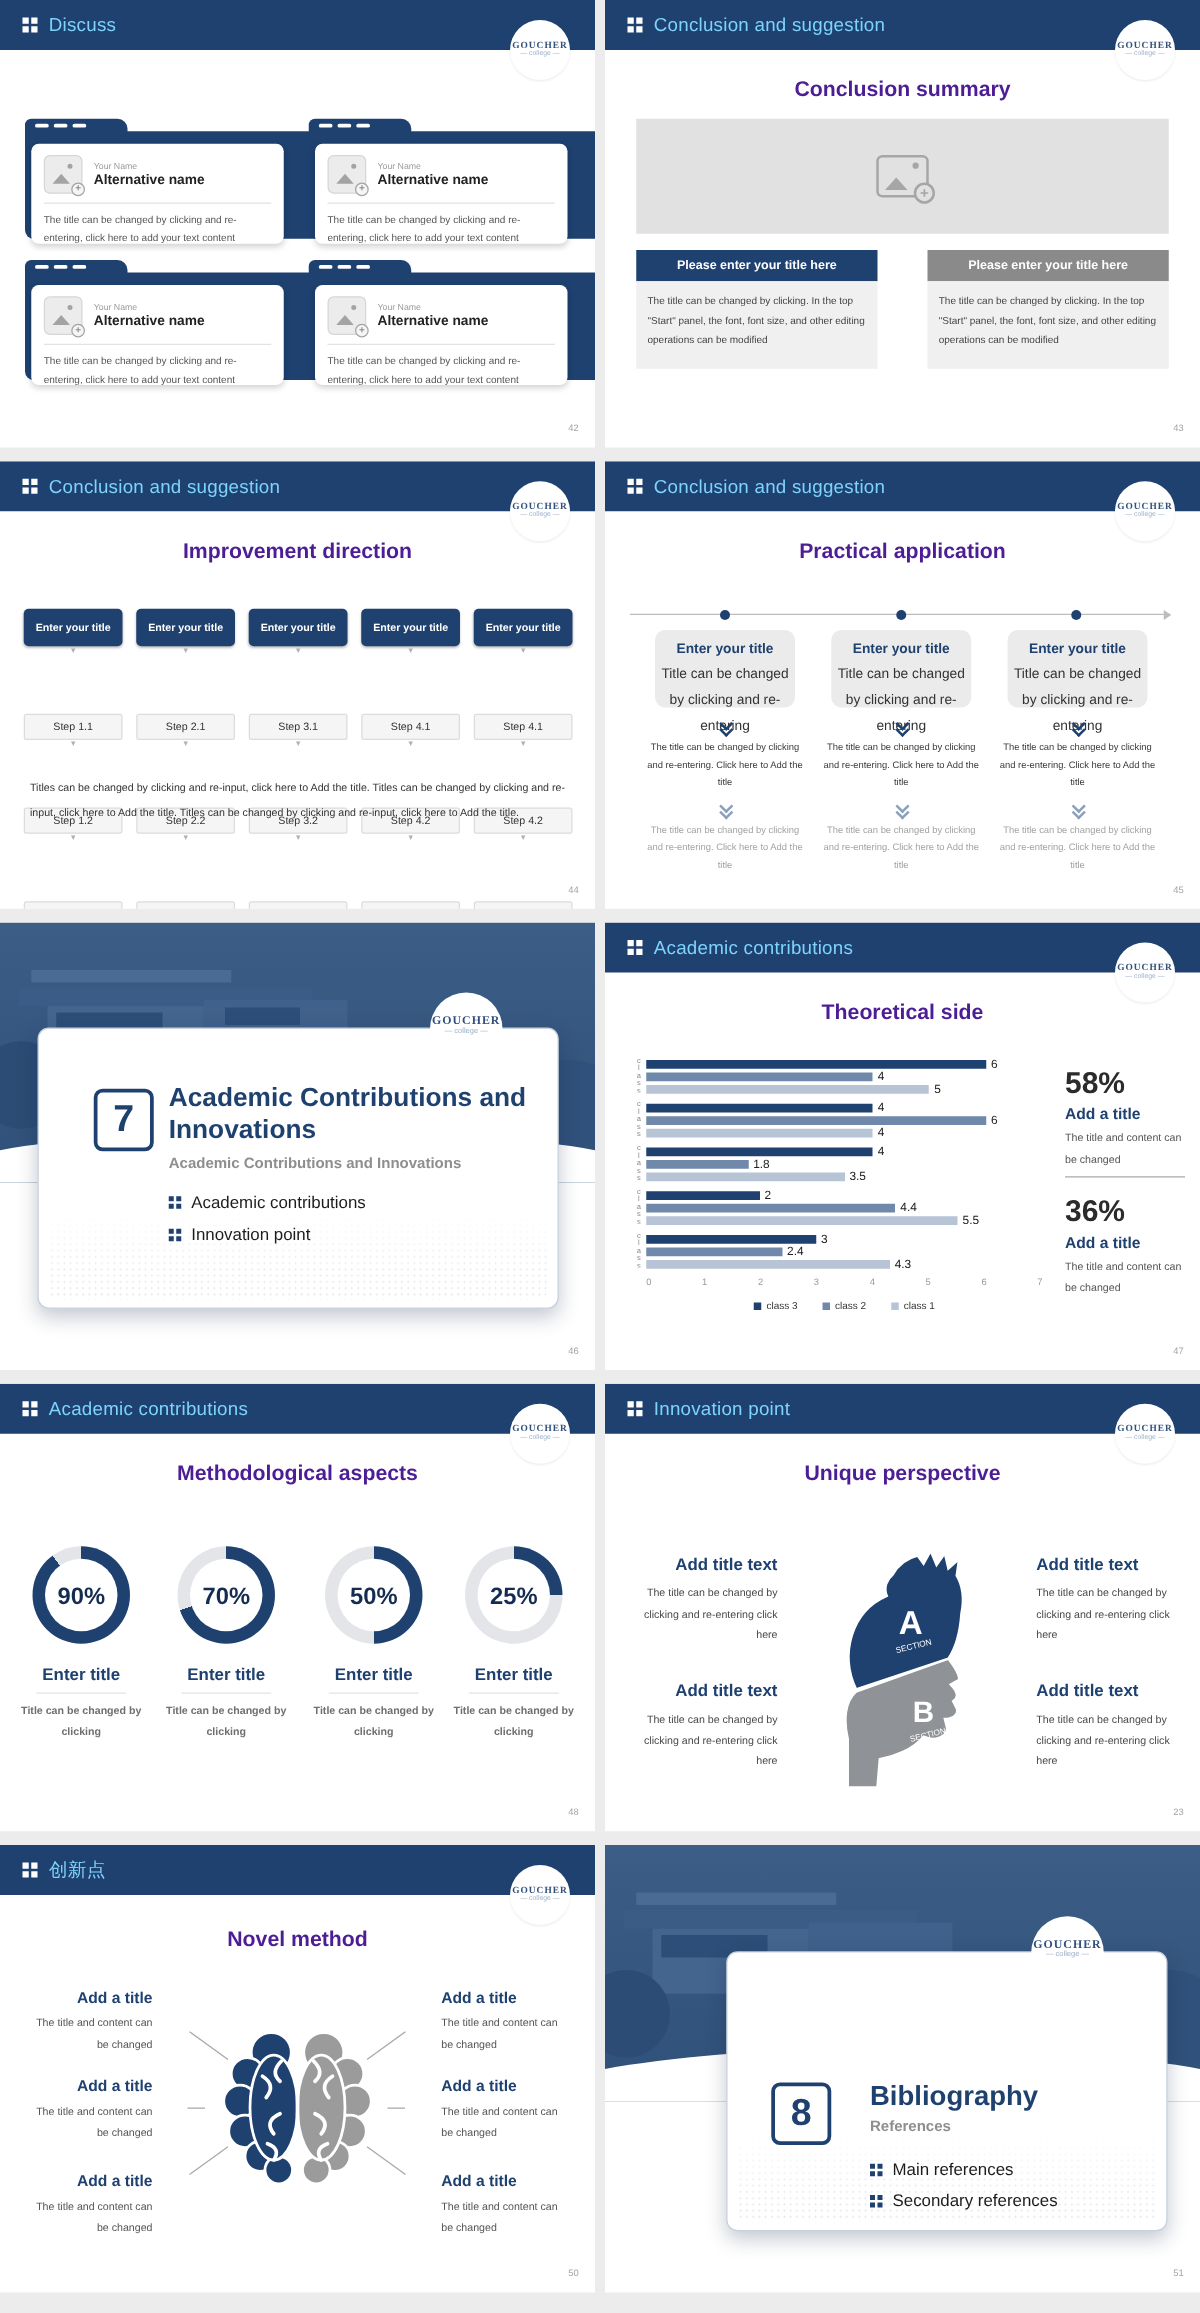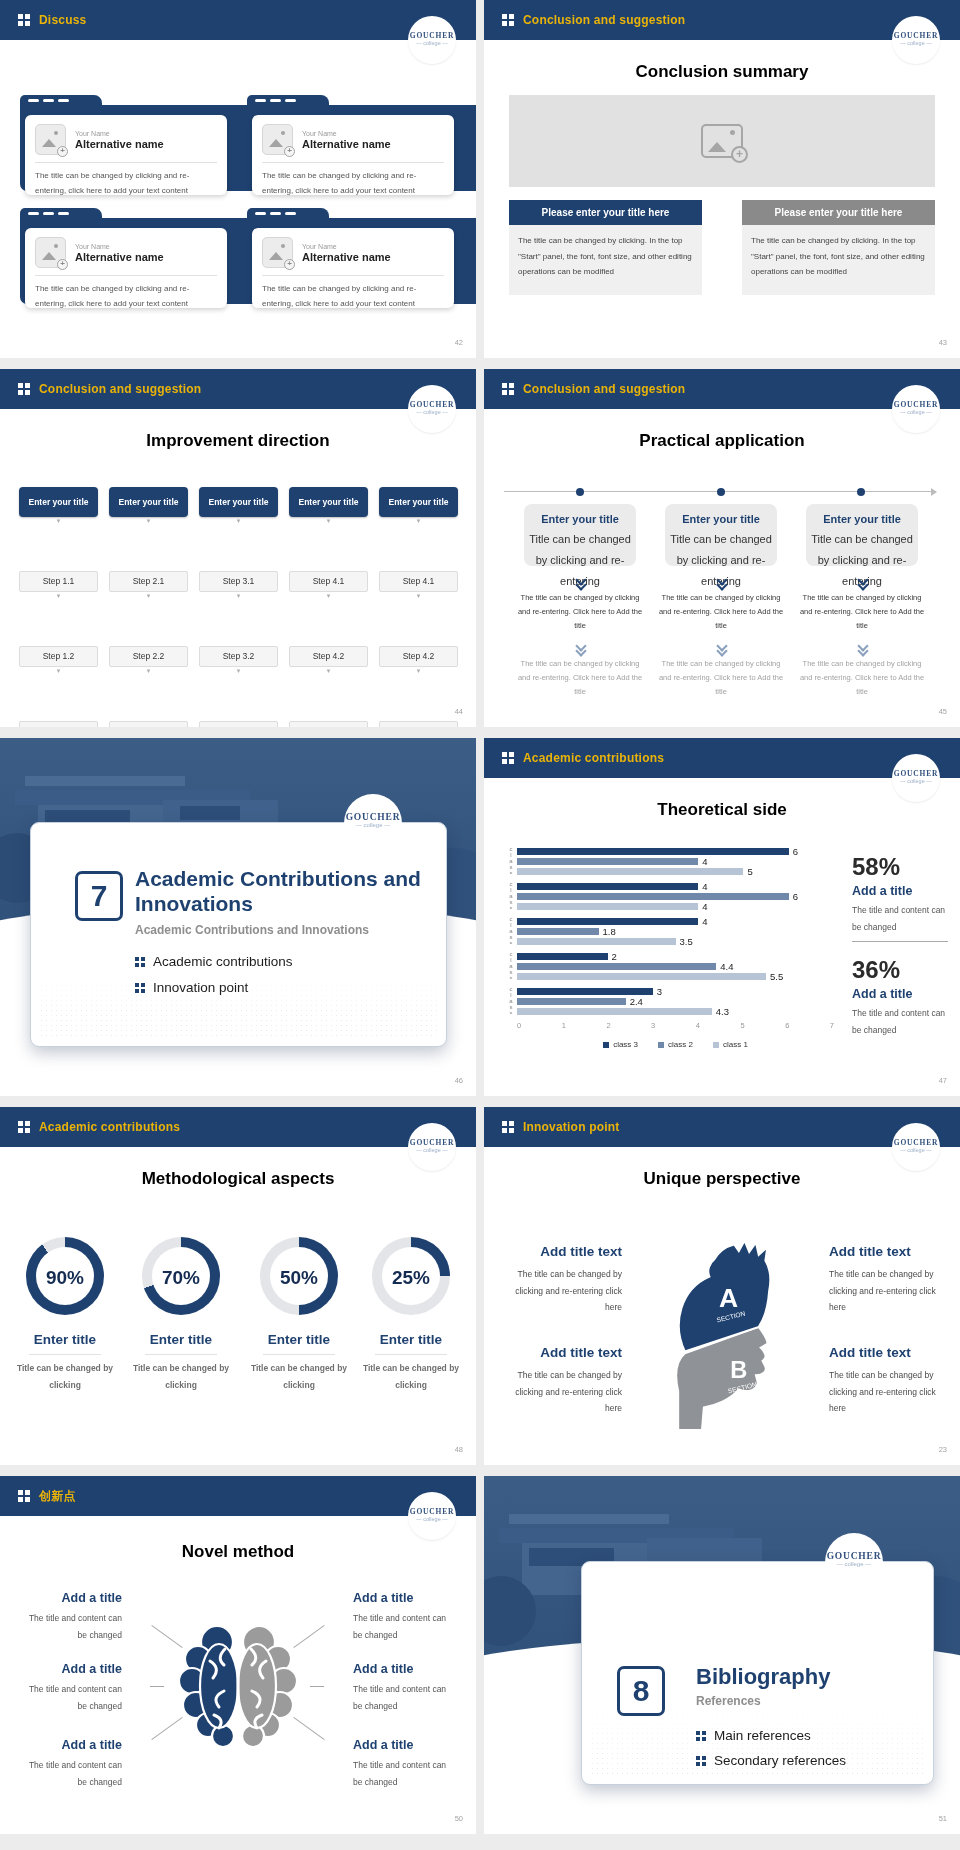--- a/index.html
+++ b/index.html
@@ -4,27 +4,27 @@
 <style>
   html,body{margin:0;padding:0;}
   body{background:#ececec;font-family:"Liberation Sans",sans-serif;}
   #canvas{position:relative;width:960px;height:1850px;background:#ececec;overflow:hidden;}
   .grid{display:grid;grid-template-columns:476px 476px;column-gap:8px;row-gap:11px;grid-auto-rows:358px;}
   .slide{position:relative;background:#fff;overflow:hidden;}
   
   .hdr{position:relative;height:40px;background:#1e4170;display:flex;align-items:center;padding-left:18px;box-sizing:border-box;}
   .dots{display:grid;grid-template-columns:5px 5px;grid-gap:2px;margin-right:9px;}
   .dots i{width:5px;height:5px;background:#fff;display:block;}
-  .htitle{color:#eab308;font-weight:bold;font-size:12px;letter-spacing:.2px;white-space:nowrap;}
+  .htitle{color:#7dd3fc;font-weight:normal;font-size:15px;letter-spacing:.2px;white-space:nowrap;}
   .logo{position:absolute;right:20px;top:16px;width:48px;height:48px;background:#fff;border-radius:50%;z-index:6;text-align:center;box-sizing:border-box;padding-top:15px;box-shadow:0 1px 2px rgba(0,0,0,.08);}
   .gname{font-family:"Liberation Serif",serif;color:#31507c;font-size:7.5px;letter-spacing:.8px;font-weight:bold;}
   .gsub{font-size:5.5px;color:#9db0c8;}
   .gsub::before{content:"— ";} .gsub::after{content:" —";}
   .pgnum{position:absolute;right:13px;bottom:11px;font-size:7.5px;color:#a3a3a3;}
-  .stitle{position:absolute;left:0;right:0;top:62px;text-align:center;color:#000000;font-weight:bold;font-size:17px;}
+  .stitle{position:absolute;left:0;right:0;top:62px;text-align:center;color:#4c1d95;font-weight:bold;font-size:17px;}
   
   .folder{position:absolute;width:240px;height:92px;}
   .fback{position:absolute;left:0;top:0;width:100%;height:86px;background:#1e4170;border-radius:7px;}
   .ftab{position:absolute;left:0;top:-10px;width:82px;height:22px;background:#1e4170;border-radius:5px 8px 0 0;}
   .fdash{position:absolute;top:4px;width:11px;height:3px;background:#fff;border-radius:2px;}
   .fcard{position:absolute;left:5px;top:10px;width:202px;height:80px;background:#fff;border-radius:6px;box-shadow:0 2px 5px rgba(0,0,0,.18);padding:9px 10px;box-sizing:border-box;}
   .frow{display:flex;align-items:center;border-bottom:1px solid #e2e2e2;padding-bottom:7px;}
   .imgic{width:29px;height:29px;background:#ececec;border:1px solid #d6d6d6;border-radius:5px;position:relative;flex:none;margin-right:9px;}
   .imgic::before{content:"";position:absolute;left:6px;bottom:7px;width:0;height:0;border-left:7px solid transparent;border-right:7px solid transparent;border-bottom:8px solid #a3a3a3;}
   .imgic::after{content:"";position:absolute;right:7px;top:6px;width:4px;height:4px;border-radius:50%;background:#a3a3a3;}
@@ -306,20 +306,21 @@
           <div class="icol" style="left: 379px;">
             <div class="ibtn">Enter your title</div>
             <div class="caret">▾</div>
             <div class="istep">Step 4.1</div>
             <div class="caret">▾</div>
             <div class="istep">Step 4.2</div>
             <div class="caret">▾</div>
             <div class="istep">Step 4.3</div>
           </div>
         </div>
+    <div class="ipara">Titles can be changed by clicking and re-input, click here to Add the title. Titles can be changed by clicking and re-input, click here to Add the title. Titles can be changed by clicking and re-input, click here to Add the title.</div>
     <div class="pgnum">44</div>
   </div>
 
   <div class="slide">
     <div class="hdr">
       <span class="dots">
             <i></i>
             <i></i>
             <i></i>
             <i></i>

